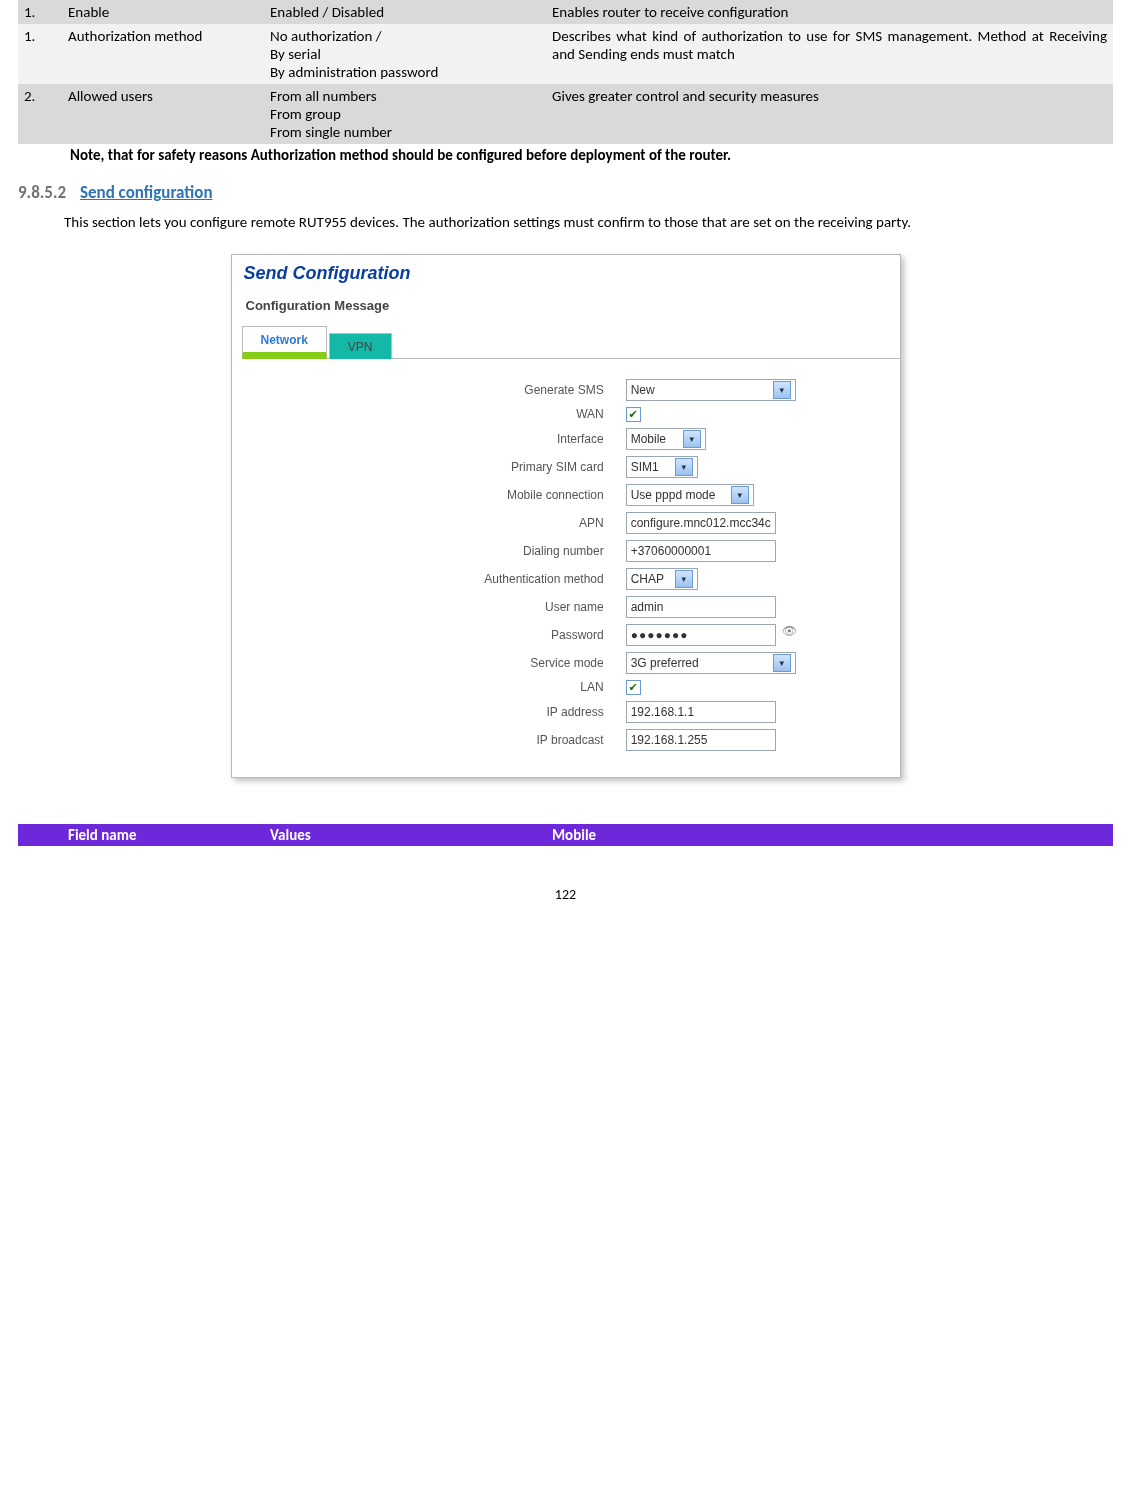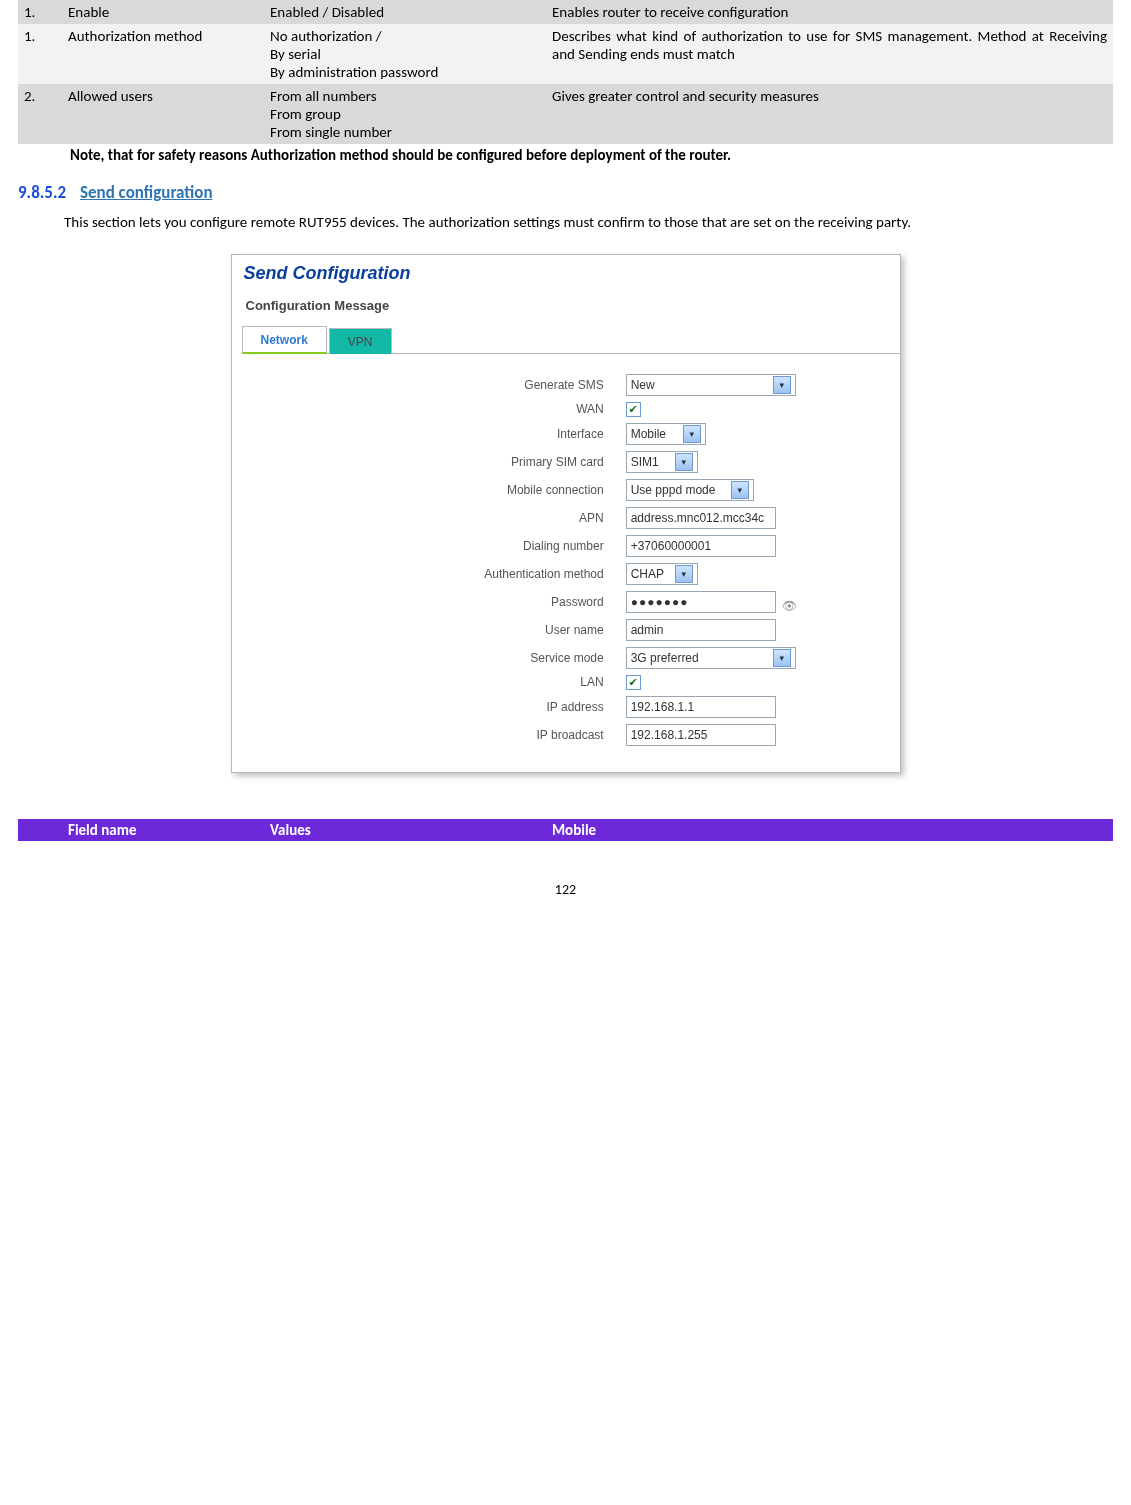--- a/index.html
+++ b/index.html
@@ -31,21 +31,21 @@
     font-weight: bold;
     margin: 2px 0 18px 52px;
     font-size: 15px;
   }
   .sect-num {
     color: #1f4e79;
     font-weight: bold;
     font-size: 17px;
     margin: 12px 0 10px 0;
   }
-  .sect-num .num  { color: #1d4ed8; text-align: right; }
+  .sect-num .num  { color: #737373; text-align: right; }
   .sect-num .ttl  { color: #2e74b5; margin-left: 10px; text-decoration: underline; }
   .para {
     margin: 0 0 22px 0;
     text-indent: 46px;
     text-align: justify;
     line-height: 1.25;
   }
 
   
   .ui-shot {
@@ -86,41 +86,41 @@
     color: #444;
     font-size: 12px;
     position: relative;
     top: 1px;
     cursor: pointer;
   }
   .ui-tab.active {
     background: #fff;
     color: #2e7bd6;
     font-weight: bold;
-    border-bottom: 2px solid #84cc16;
+    border-bottom: 7px solid #84cc16;
   }
   .ui-form {
     padding: 14px 18px 20px 18px;
   }
   .ui-row {
     display: flex;
     align-items: center;
     margin: 6px 0;
   }
   .ui-label {
     width: 360px;
     text-align: right;
     padding-right: 10px;
     color: #555;
     font-size: 12px;
   }
   .ui-ctl {
     width: 260px;
     display: flex;
-    align-items: flex-end;
+    align-items: flex-start;
     padding-left: 12px;
   }
   .fake-select, .fake-input {
     border: 1px solid #9aa6b2;
     padding: 2px 4px;
     font-size: 12px;
     color: #333;
     background: #fff;
     height: 16px;
     line-height: 16px;
@@ -255,49 +255,49 @@
         <div class="ui-ctl">
           <span class="fake-select" style="width: 118px;">
             <span>Use pppd mode</span>
             <span class="sel-arrow">▾</span>
           </span>
         </div>
       </div>
       <div class="ui-row">
         <div class="ui-label">APN</div>
         <div class="ui-ctl">
-          <span class="fake-input" style="width: 140px;">address.mnc012.mcc34c</span>
+          <span class="fake-input" style="width: 140px;">configure.mnc012.mcc34c</span>
         </div>
       </div>
       <div class="ui-row">
         <div class="ui-label">Dialing number</div>
         <div class="ui-ctl">
           <span class="fake-input" style="width: 140px;">+37060000001</span>
         </div>
       </div>
       <div class="ui-row">
         <div class="ui-label">Authentication method</div>
         <div class="ui-ctl">
           <span class="fake-select" style="width: 62px;">
             <span>CHAP</span>
             <span class="sel-arrow">▾</span>
           </span>
         </div>
       </div>
       <div class="ui-row">
+        <div class="ui-label">User name</div>
+        <div class="ui-ctl">
+          <span class="fake-input" style="width: 140px;">admin</span>
+        </div>
+      </div>
+      <div class="ui-row">
         <div class="ui-label">Password</div>
         <div class="ui-ctl">
           <span class="fake-input pw-dots" style="width: 140px;">●●●●●●●</span>
           <span class="eye-icon">👁</span>
-        </div>
-      </div>
-      <div class="ui-row">
-        <div class="ui-label">User name</div>
-        <div class="ui-ctl">
-          <span class="fake-input" style="width: 140px;">admin</span>
         </div>
       </div>
       <div class="ui-row">
         <div class="ui-label">Service mode</div>
         <div class="ui-ctl">
           <span class="fake-select" style="width: 160px;">
             <span>3G preferred</span>
             <span class="sel-arrow">▾</span>
           </span>
         </div>

